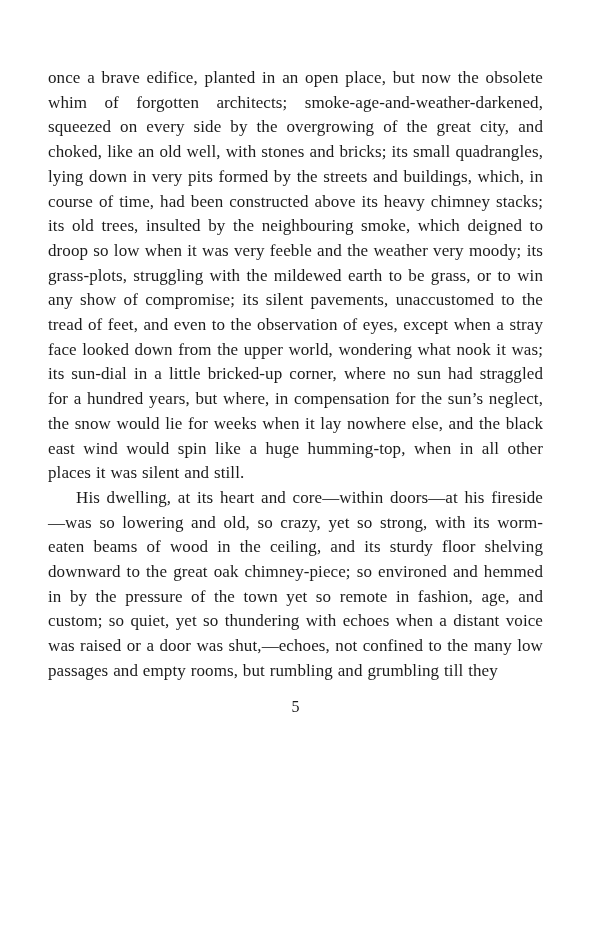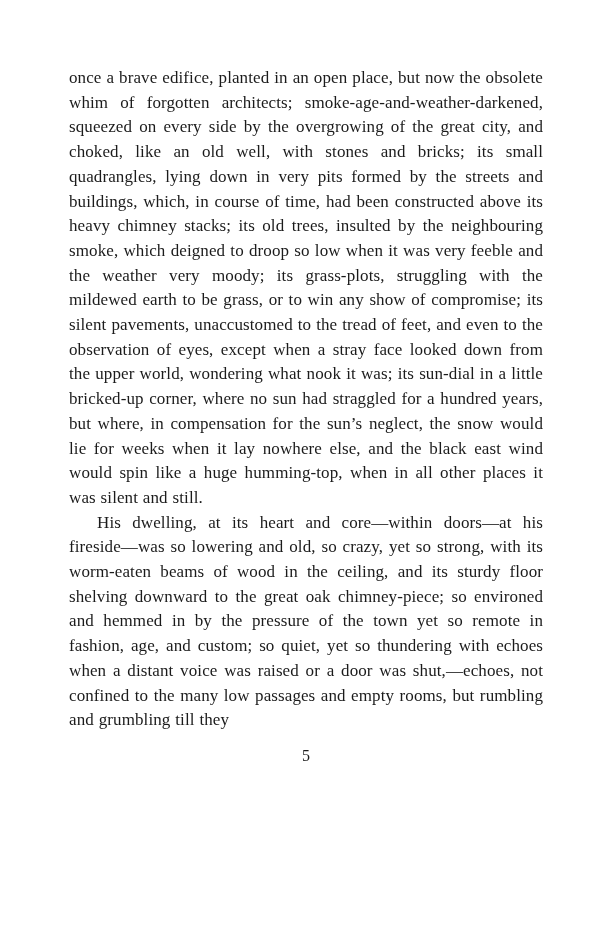--- a/index.html
+++ b/index.html
@@ -11,21 +11,21 @@
       height: 934px;
       background: #ffffff;
       color: #1b1b1b;
       font-family: "Liberation Serif", "DejaVu Serif", serif;
       overflow: hidden;
     }
     .page {
       box-sizing: border-box;
       width: 600px;
       height: 934px;
-      padding: 66px 57px 0 69px;
+      padding: 66px 57px 0 48px;
     }
     .body-text p {
       margin: 0;
       font-size: 17px;
       line-height: 24.7px;
       text-align: justify;
       letter-spacing: 0.1px;
       word-spacing: 0.5px;
     }
     .body-text p.indented {

